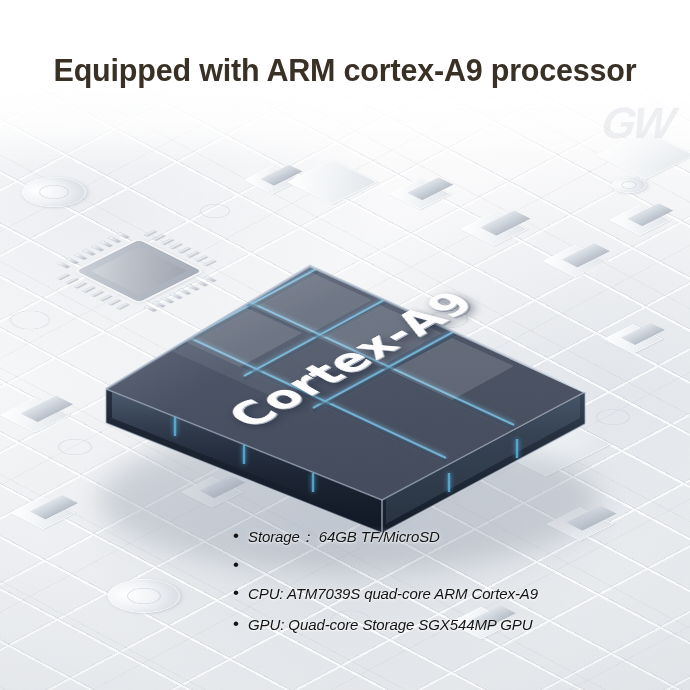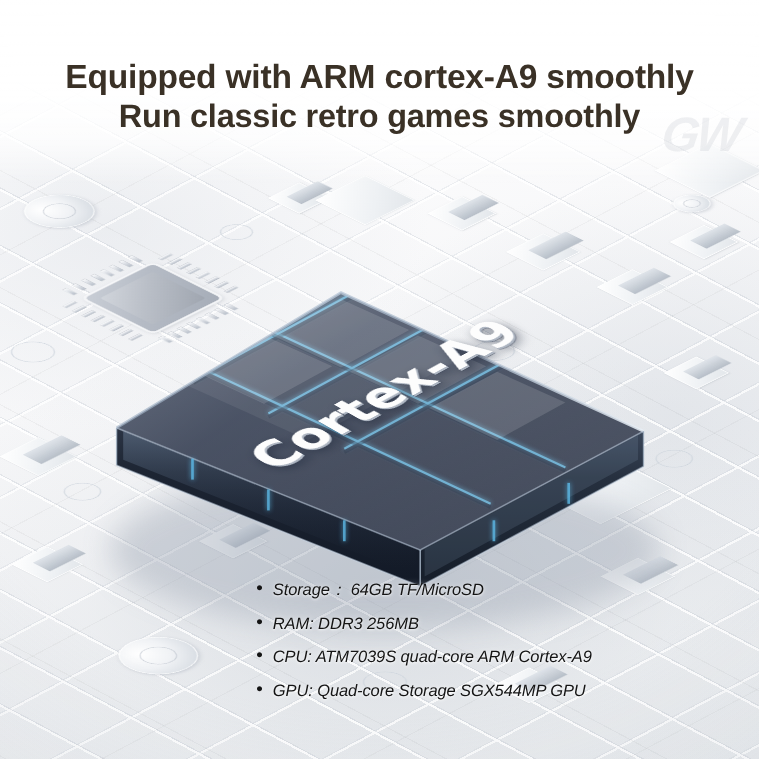--- a/index.html
+++ b/index.html
@@ -323,32 +323,30 @@
       <span>Cortex-A9</span>
     </div>
   </div>
 
   <div class="vig"></div>
   <div class="topfade"></div>
 
   <div class="wm">GW</div>
 
   <div class="headline">
-    <span class="l">Equipped with ARM cortex-A9 smoothly</span>
-    <span class="l l2">Run classic retro games smoothly</span>
+    <span class="l">Equipped with ARM cortex-A9 processor</span>
   </div>
 
   <div class="specs">
     <div class="spec">
       <span class="dot">•</span>
       <span class="txt">Storage：  64GB TF/MicroSD</span>
     </div>
     <div class="spec">
       <span class="dot">•</span>
-      <span class="txt">RAM: DDR3 256MB</span>
     </div>
     <div class="spec">
       <span class="dot">•</span>
       <span class="txt">CPU: ATM7039S quad-core ARM Cortex-A9</span>
     </div>
     <div class="spec">
       <span class="dot">•</span>
       <span class="txt">GPU: Quad-core Storage SGX544MP GPU</span>
     </div>
   </div>

